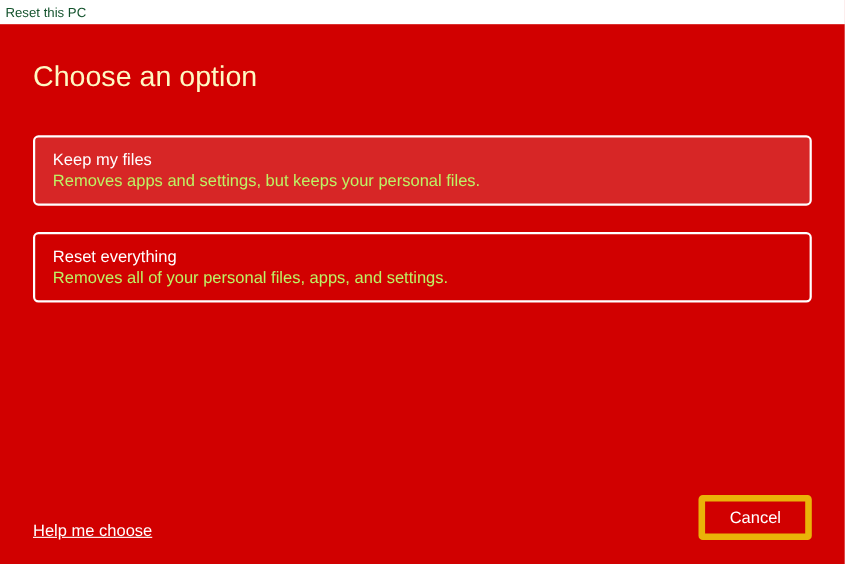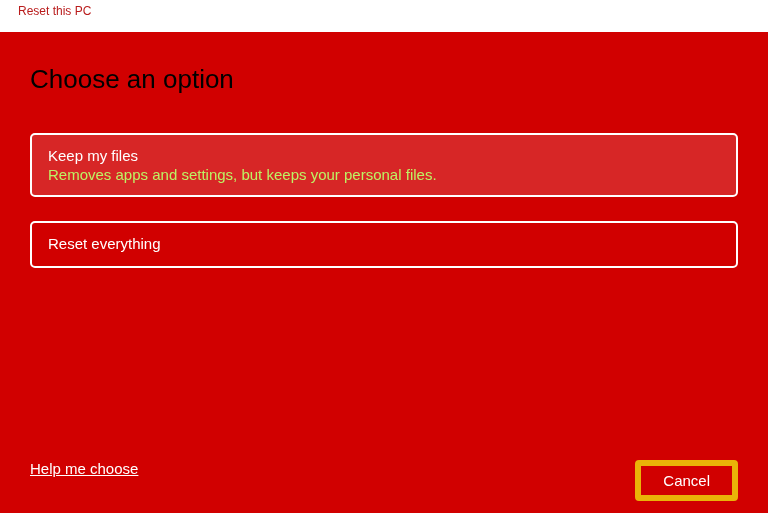--- a/index.html
+++ b/index.html
@@ -8,36 +8,36 @@
       box-sizing: border-box;
     }
     body {
       font-family: 'Segoe UI', Tahoma, sans-serif;
       width: 768px;
       height: 513px;
       background: #fff;
       overflow: hidden;
     }
     .window-title {
-      padding: 4px 18px;
+      padding: 4px 5px;
       font-size: 12px;
-      color: #b91c1c;
+      color: #14532d;
       background: #fff;
-      height: 32px;
+      height: 22px;
     }
     .dialog-body {
       background: #d10000;
       height: 491px;
       padding: 32px 30px 22px 30px;
       display: flex;
       flex-direction: column;
       position: relative;
     }
     .dialog-heading {
-      color: #000000;
+      color: #fef9c3;
       font-size: 26px;
       font-weight: 400;
       margin-bottom: 38px;
     }
     .option-card {
       border: 2px solid #fff;
       border-radius: 5px;
       padding: 12px 16px;
       margin-bottom: 24px;
       cursor: pointer;
@@ -56,21 +56,21 @@
       font-size: 15px;
       font-weight: 400;
     }
     .footer {
       position: absolute;
       bottom: 22px;
       left: 30px;
       right: 30px;
       display: flex;
       justify-content: space-between;
-      align-items: flex-start;
+      align-items: flex-end;
     }
     .help-link {
       color: #fff;
       font-size: 15px;
       text-decoration: underline;
       cursor: pointer;
     }
     .cancel-button {
       border: 6px solid #eab308;
       border-radius: 4px;
@@ -90,19 +90,20 @@
 <div class="dialog-body">
   <h1 class="dialog-heading">Choose an option</h1>
 
   <div class="option-card selected">
     <div class="option-title">Keep my files</div>
     <div class="option-desc">Removes apps and settings, but keeps your personal files.</div>
   </div>
 
   <div class="option-card">
     <div class="option-title">Reset everything</div>
+    <div class="option-desc">Removes all of your personal files, apps, and settings.</div>
   </div>
 
   <div class="footer">
     <a class="help-link">Help me choose</a>
     <button class="cancel-button">Cancel</button>
   </div>
 </div>
 
 </body></html>

